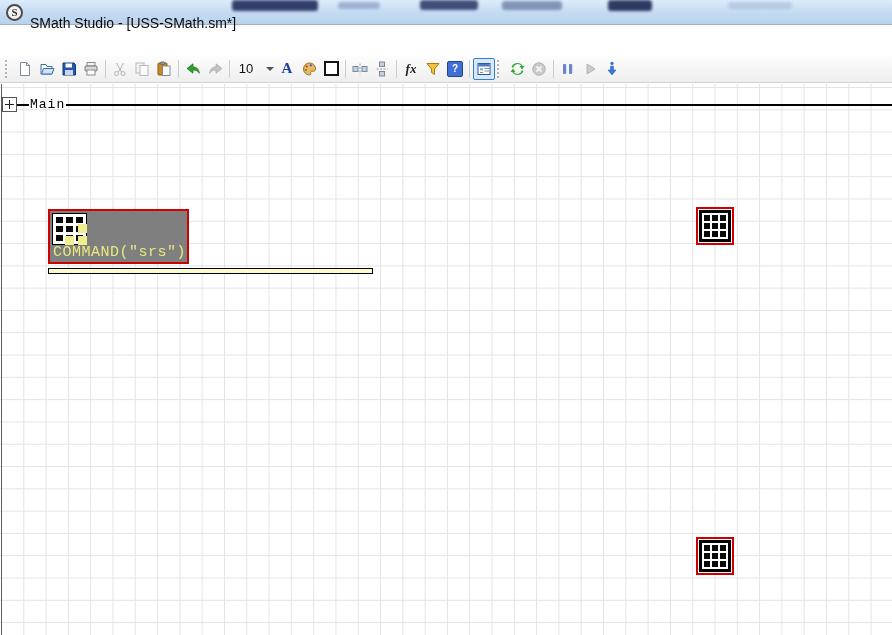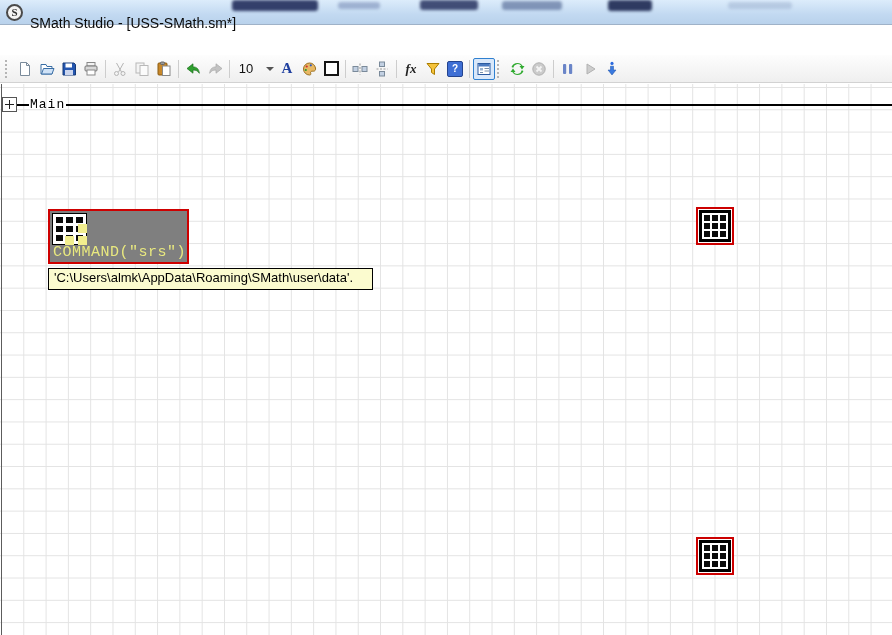--- a/index.html
+++ b/index.html
@@ -306,21 +306,20 @@
             <div></div>
         </div>
         <div class="handle h1"></div>
         <div class="handle h2"></div>
         <div class="handle h3"></div>
       </div>
       <div class="cmd-text">COMMAND("srs")</div>
     </div>
 
     <div class="tip">
-      <div class="l2">'C:\Users\almk\AppData\Roaming\SMath\user\data'.</div>
     </div>
 
     <div class="mx mx1">
       <div class="mx-in">
         <div></div>
           <div></div>
           <div></div>
         <div></div>
           <div></div>
           <div></div>

